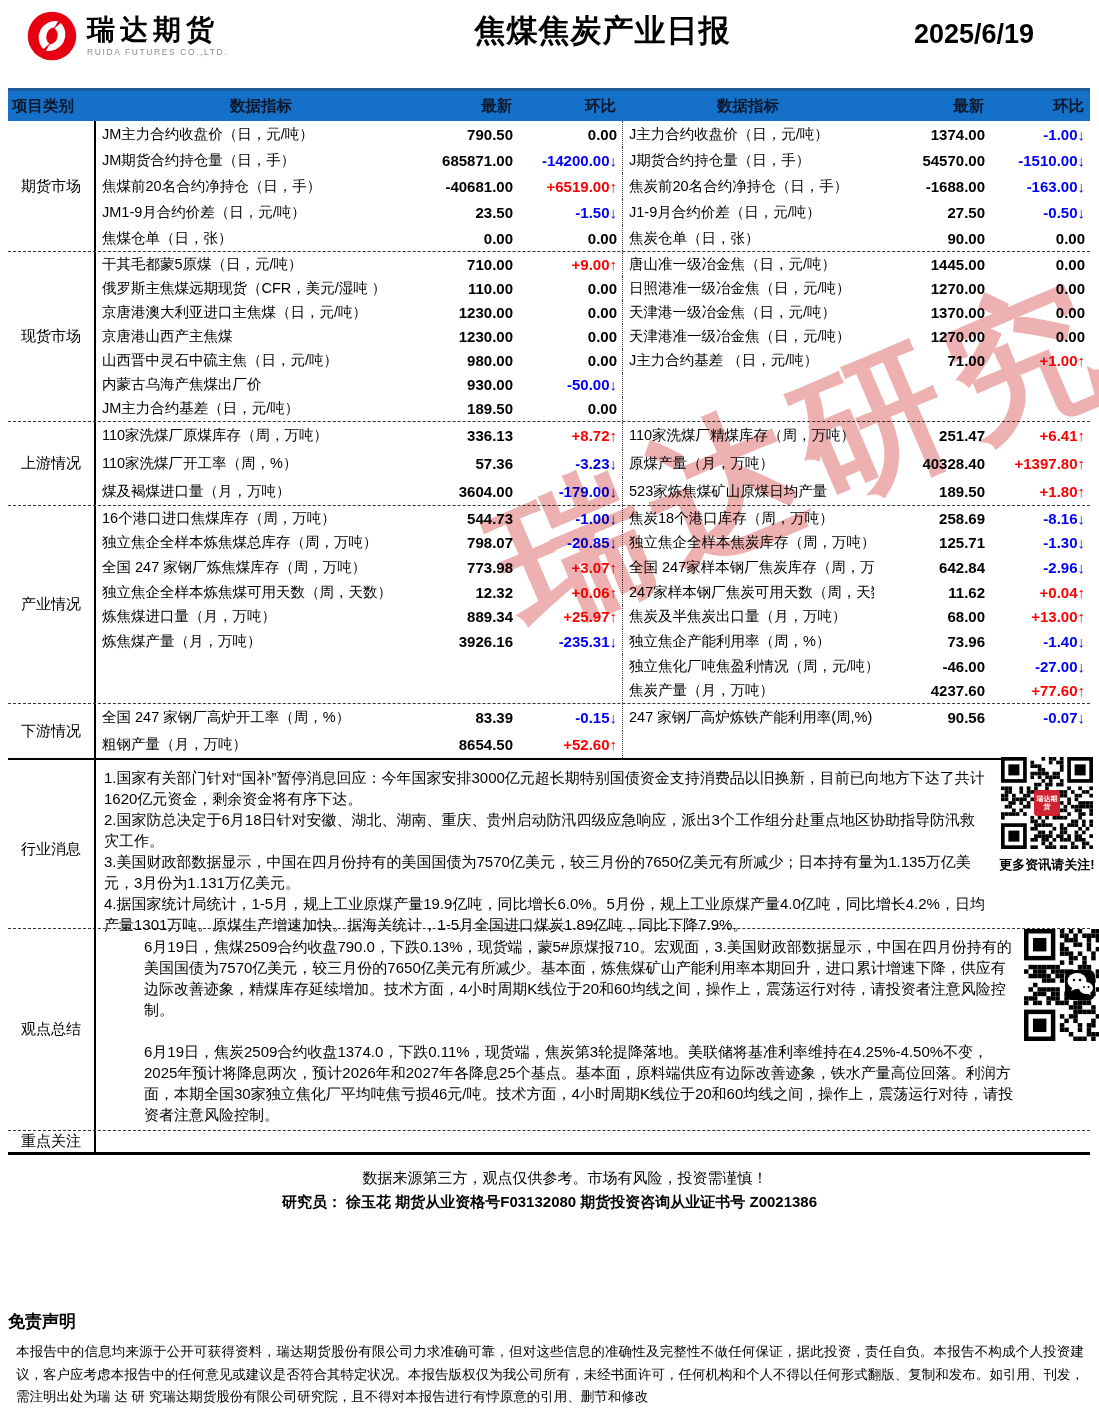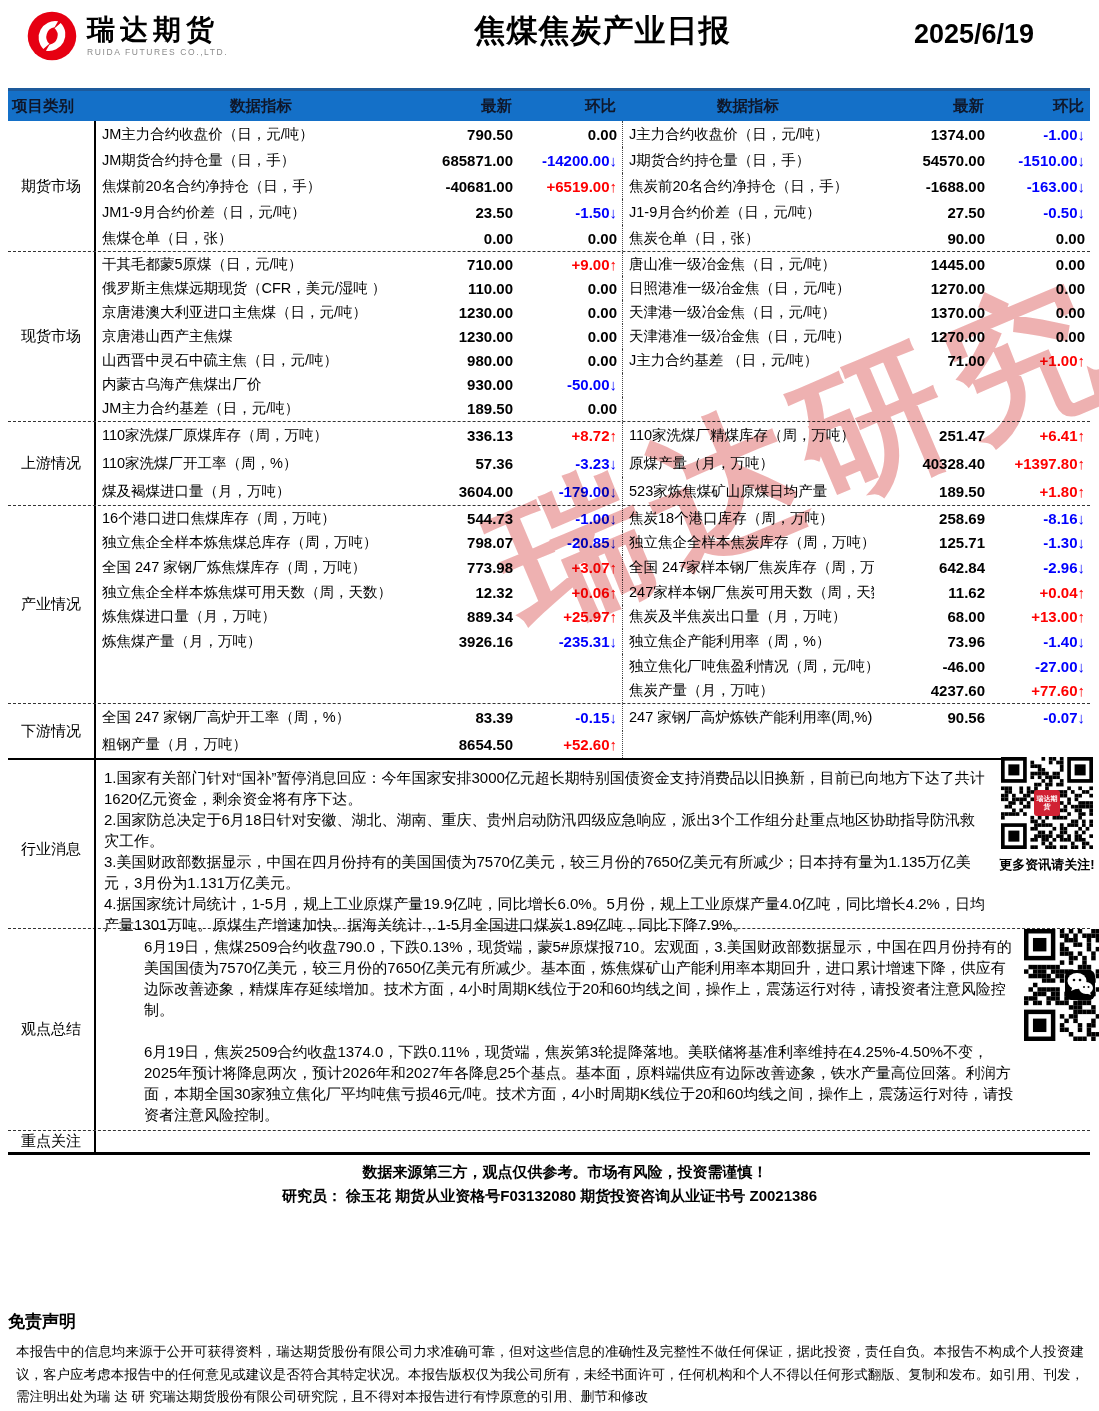--- a/index.html
+++ b/index.html
@@ -63,21 +63,21 @@
   .qr-center{position:absolute;left:50%;top:50%;transform:translate(-50%,-50%);}
   .qr1 .qr-center{width:26px;height:26px;background:#D12233;border-radius:3px;color:#fff;
                   font-size:7px;line-height:8px;font-weight:bold;display:flex;align-items:center;
                   justify-content:center;text-align:center;}
   .qr2 .qr-center{width:30px;height:30px;background:#000;border-radius:6px;display:flex;
                   align-items:center;justify-content:center;}
   .qr-caption{position:absolute;left:992px;top:856px;width:110px;text-align:center;
               font-size:13px;font-weight:bold;z-index:4;}
 
   
-  .note1{text-align:center;font-weight:bold;font-size:15px;margin-top:8px;padding-left:31px;}
+  .note1{text-align:center;font-weight:normal;font-size:15px;margin-top:14px;padding-left:31px;}
   .note2{text-align:center;font-weight:bold;font-size:15px;margin-top:5px;}
   .disclaimer{position:absolute;left:8px;top:1310px;width:1084px;}
   .disclaimer h2{font-size:17px;margin:0 0 5px 0;}
   .disclaimer p{margin:8px;font-size:13.5px;line-height:22.5px;text-align:justify;}
   .trailing{font-size:9px;display:block;margin-top:2px;}
 </style>
 </head>
 <body>
 
 <div class="page">

